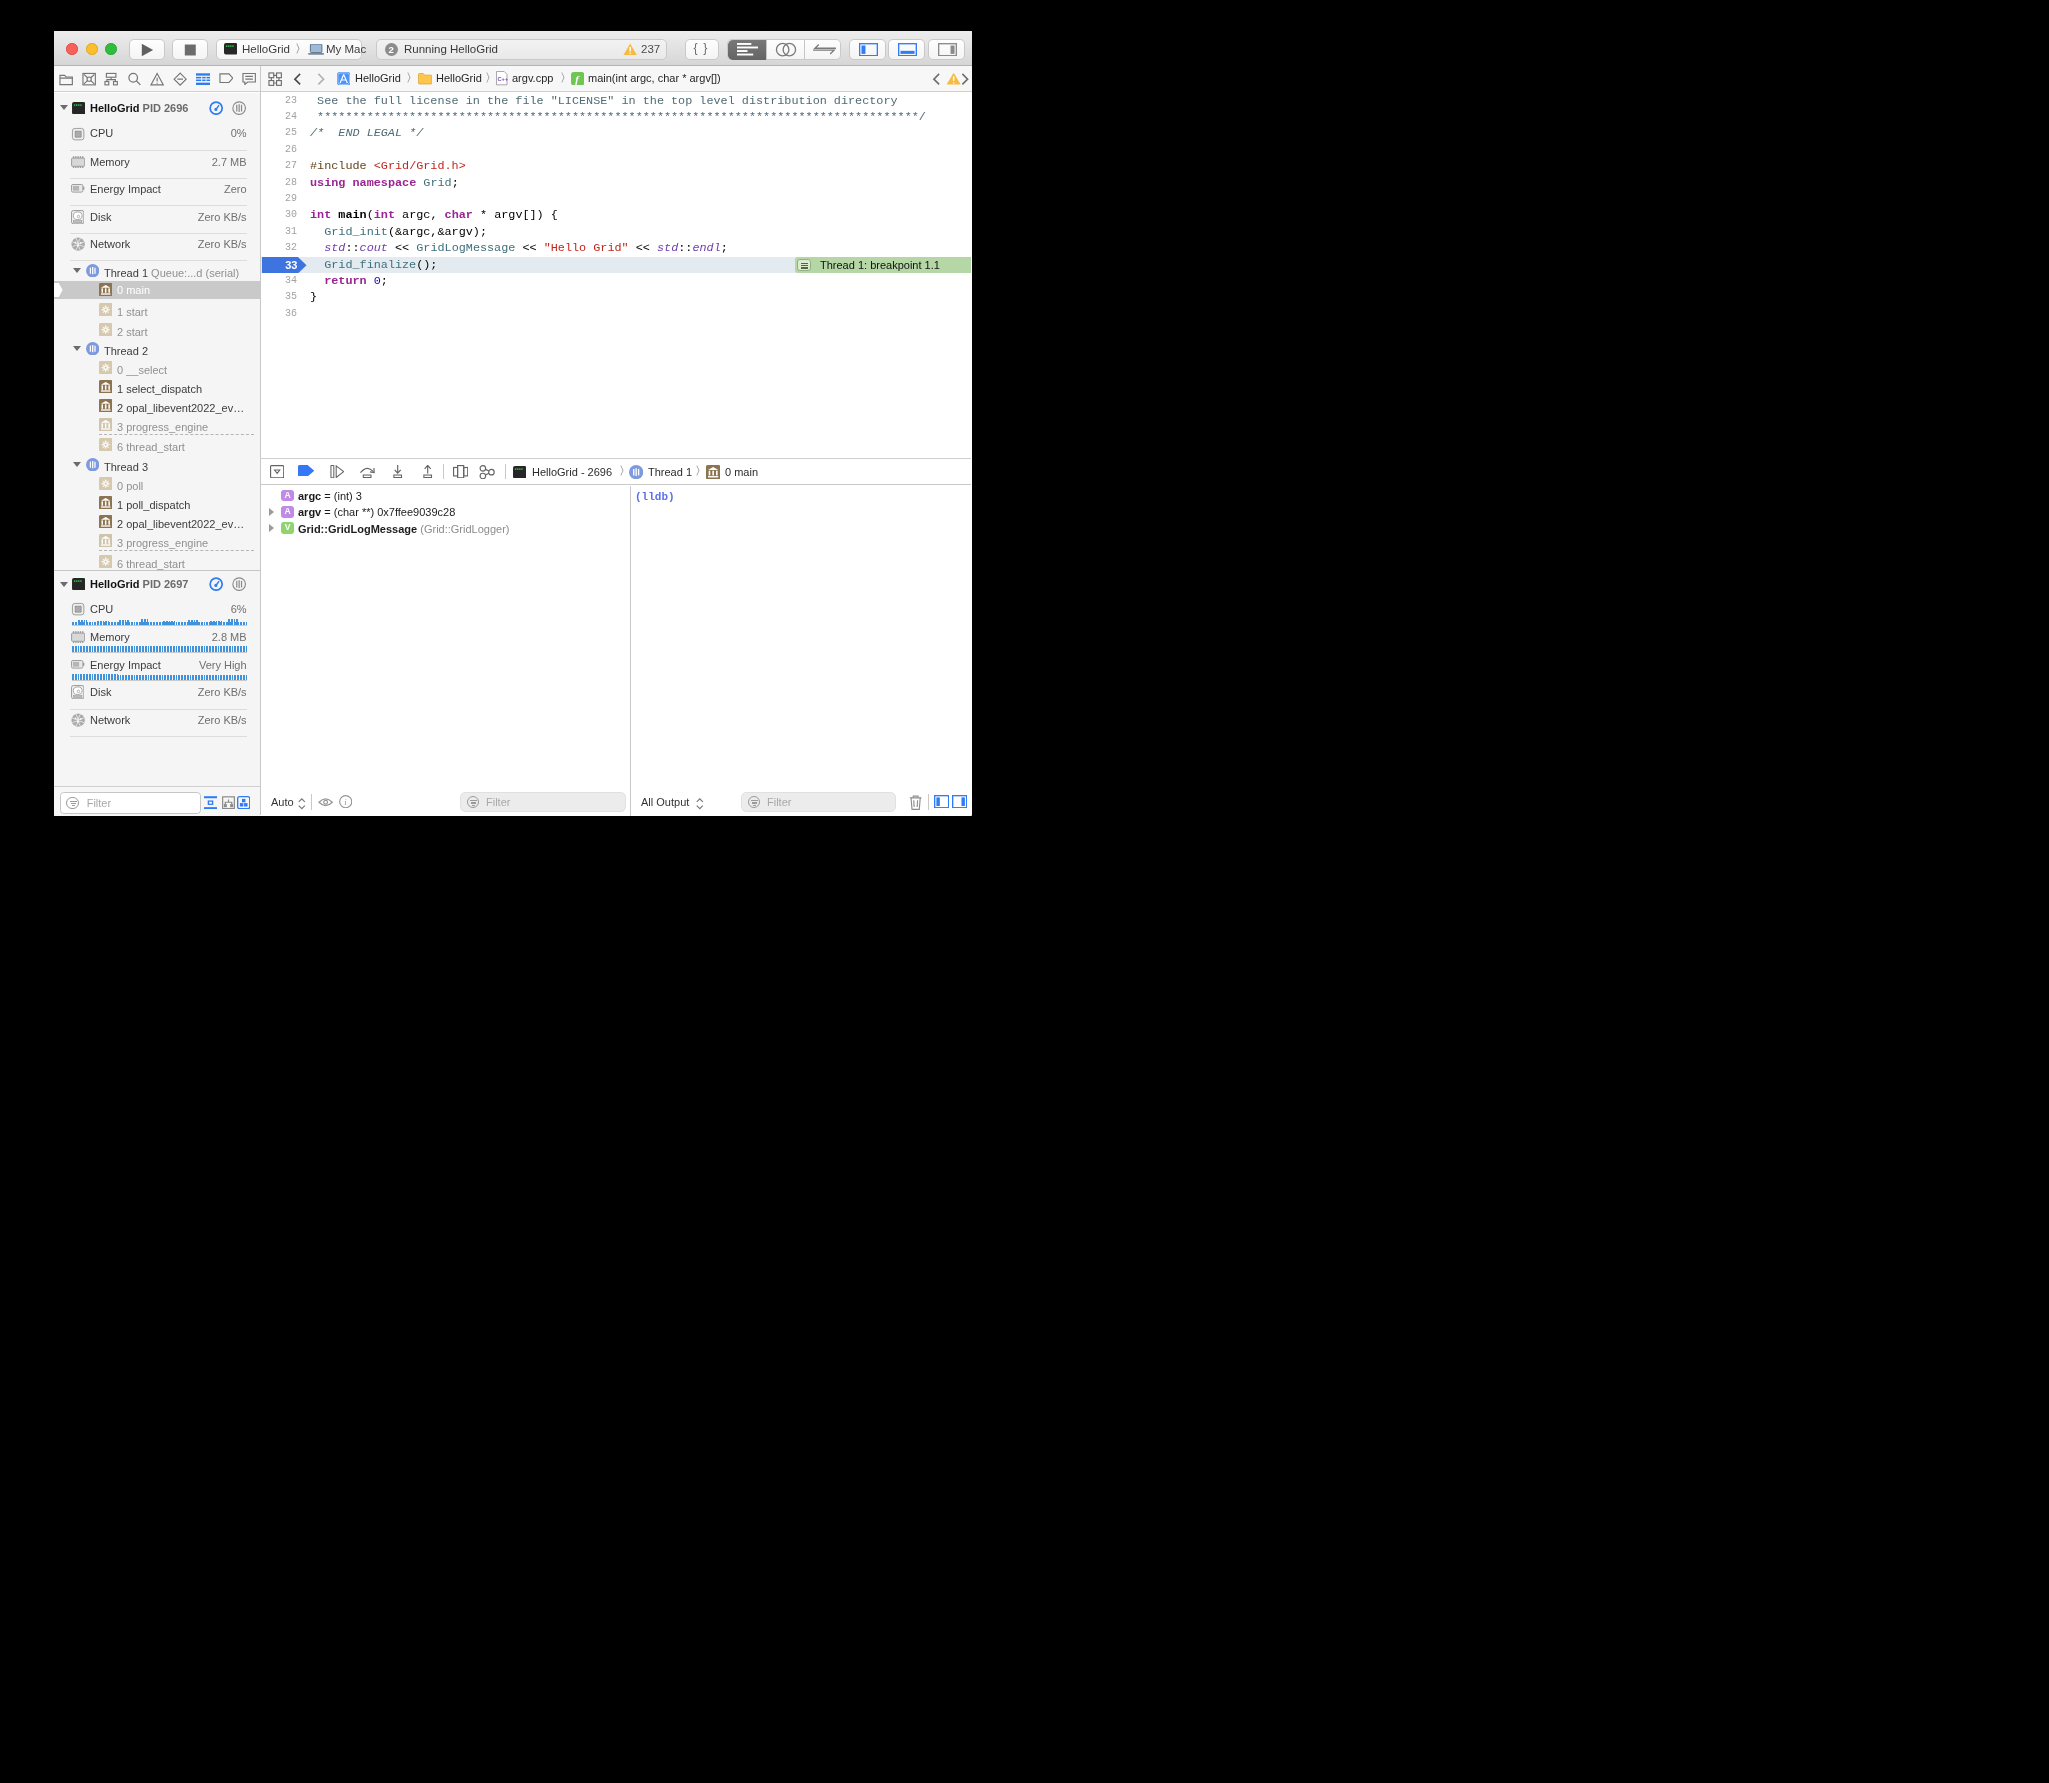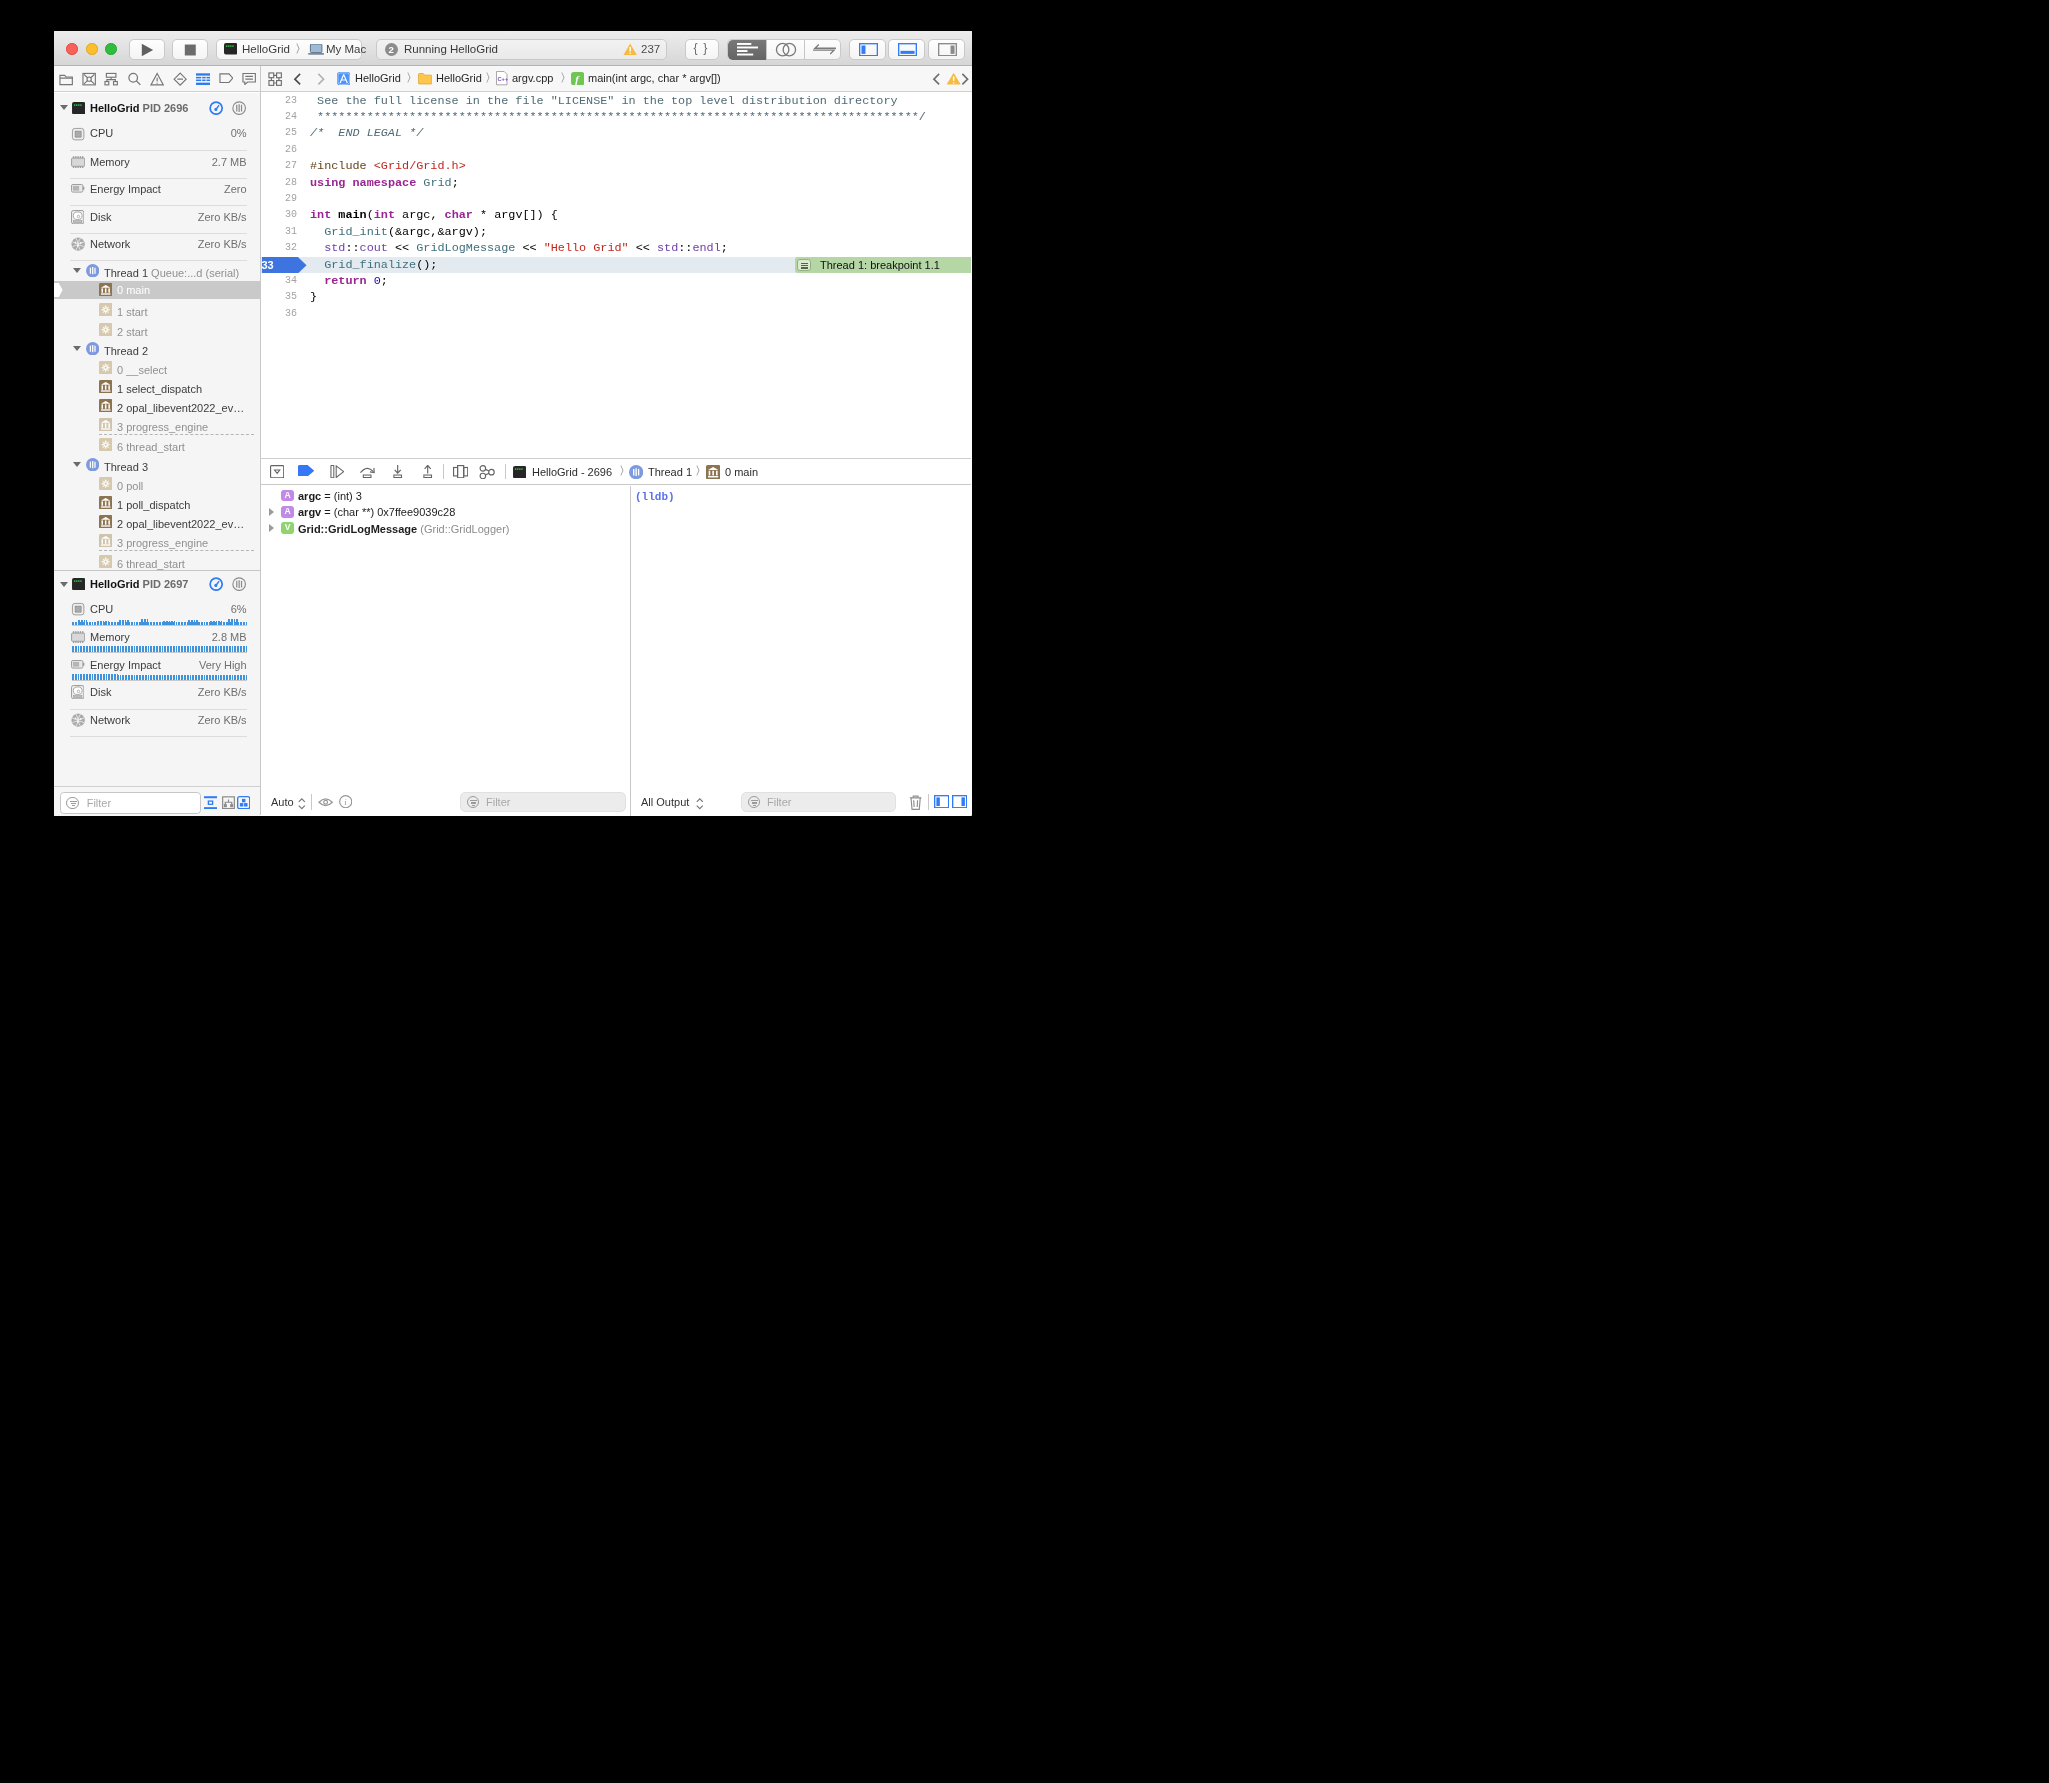--- a/index.html
+++ b/index.html
@@ -38,21 +38,21 @@
 .frame-txt{position:absolute;top:2.9px;font-size:11px;}
 .graph{position:absolute;left:18px;width:175px;border-bottom:1px solid #c9c9c9;}
 #gutter{position:absolute;left:0;top:-0.5px;width:36px;text-align:right;font-size:10px;line-height:16.4px;color:#a2a2a2;}
 #code{position:absolute;left:49px;top:-0.5px;font-size:11.8px;line-height:16.4px;color:#000;}
 .cm{color:#4f6b75;}
 .cmi{font-style:italic;}
 .pp{color:#64451c;}
 .st{color:#c3261c;}
 .kw{color:#9b2393;font-weight:bold;}
 .ty{color:#40707c;}
-.std{color:#703daa;}
+.std{color:#703daa;font-style:italic;}
 .nu{color:#1c00cf;}
 .dbgic{position:absolute;top:5.7px;}
 .dbt{position:absolute;top:6.7px;font-size:11px;color:#2b2b2b;white-space:nowrap;}
 .vbadge{position:absolute;width:13px;height:11.5px;border-radius:2.9px;color:#fff;font-size:8.6px;font-weight:bold;text-align:center;line-height:11.5px;}
 .vtxt{position:absolute;font-size:11px;color:#1c1c1c;white-space:nowrap;}
 .ffield{position:absolute;height:20px;background:#ececec;border:1px solid #e0e0e0;border-radius:5.3px;}
 .ficon{position:absolute;width:12.4px;height:12.4px;border-radius:50%;border:1.2px solid #9a9a9a;}
 .ficon i{position:absolute;left:2.5px;background:#9a9a9a;height:1.1px;}
 .ph{color:#a8a8a8;font-size:11px;position:absolute;}
 
@@ -648,21 +648,21 @@
 <span class="kw">using</span> <span class="kw">namespace</span> <span class="ty">Grid</span>;
 
 <span class="kw">int</span> <b>main</b>(<span class="kw">int</span> argc, <span class="kw">char</span> * argv[]) {
   <span class="ty">Grid_init</span>(&amp;argc,&amp;argv);
   <span class="std">std</span>::<span class="std">cout</span> &lt;&lt; <span class="ty">GridLogMessage</span> &lt;&lt; <span class="st">"Hello Grid"</span> &lt;&lt; <span class="std">std</span>::<span class="std">endl</span>;
   <span class="ty">Grid_finalize</span>();
   <span class="kw">return</span> <span class="nu">0</span>;
 }</pre>
 
     <div class="abs" style="left:0.5px;top:164px;width:45px;height:16.4px;background:#3e74e0;clip-path:polygon(0 0,81% 0,100% 50%,81% 100%,0 100%);">
-      <span class="abs" style="left:0;top:2.1px;width:36px;text-align:left;font-size:11px;font-weight:bold;color:#fff;font-family:'Liberation Sans',sans-serif;">33</span>
+      <span class="abs" style="left:0;top:2.1px;width:36px;text-align:right;font-size:11px;font-weight:bold;color:#fff;font-family:'Liberation Sans',sans-serif;">33</span>
     </div>
 
     <div class="abs" style="left:534px;top:164px;width:176px;height:16.4px;background:#b5d6a5;border-radius:2.9px 0 0 2.9px;">
       <div class="abs" style="left:2.1px;top:1.9px;width:14.3px;height:12.4px;background:#dcead0;border:1px solid #94af83;border-radius:2.9px;">
         <div class="abs" style="left:2.9px;top:2.7px;width:6.7px;height:1.2px;background:#4e683f;"></div>
         <div class="abs" style="left:2.9px;top:5.2px;width:6.7px;height:1.2px;background:#4e683f;"></div>
         <div class="abs" style="left:2.9px;top:7.6px;width:6.7px;height:1.2px;background:#4e683f;"></div>
       </div>
       <span class="abs" style="left:25px;top:2.4px;font-size:11px;color:#111;">Thread 1: breakpoint 1.1</span>
     </div>

